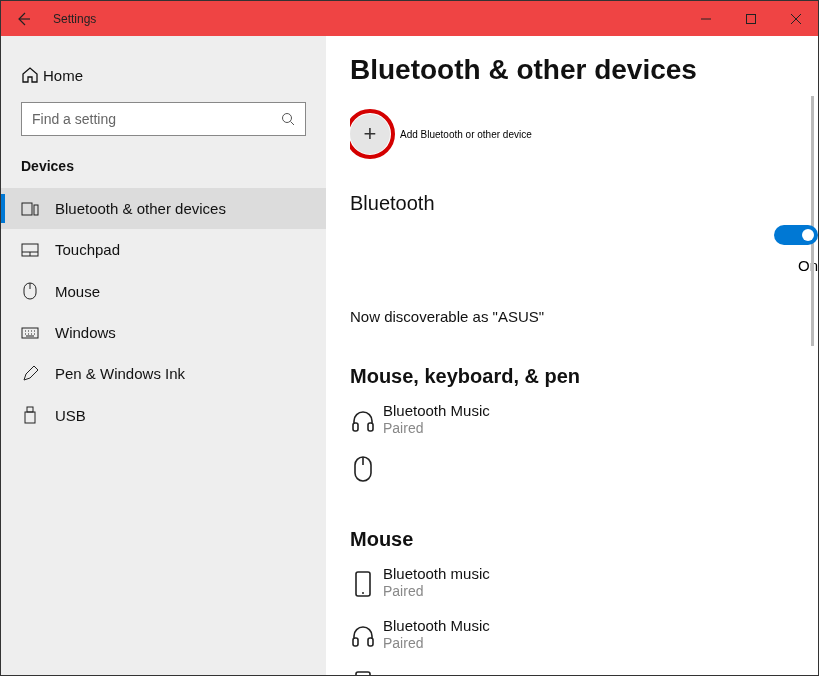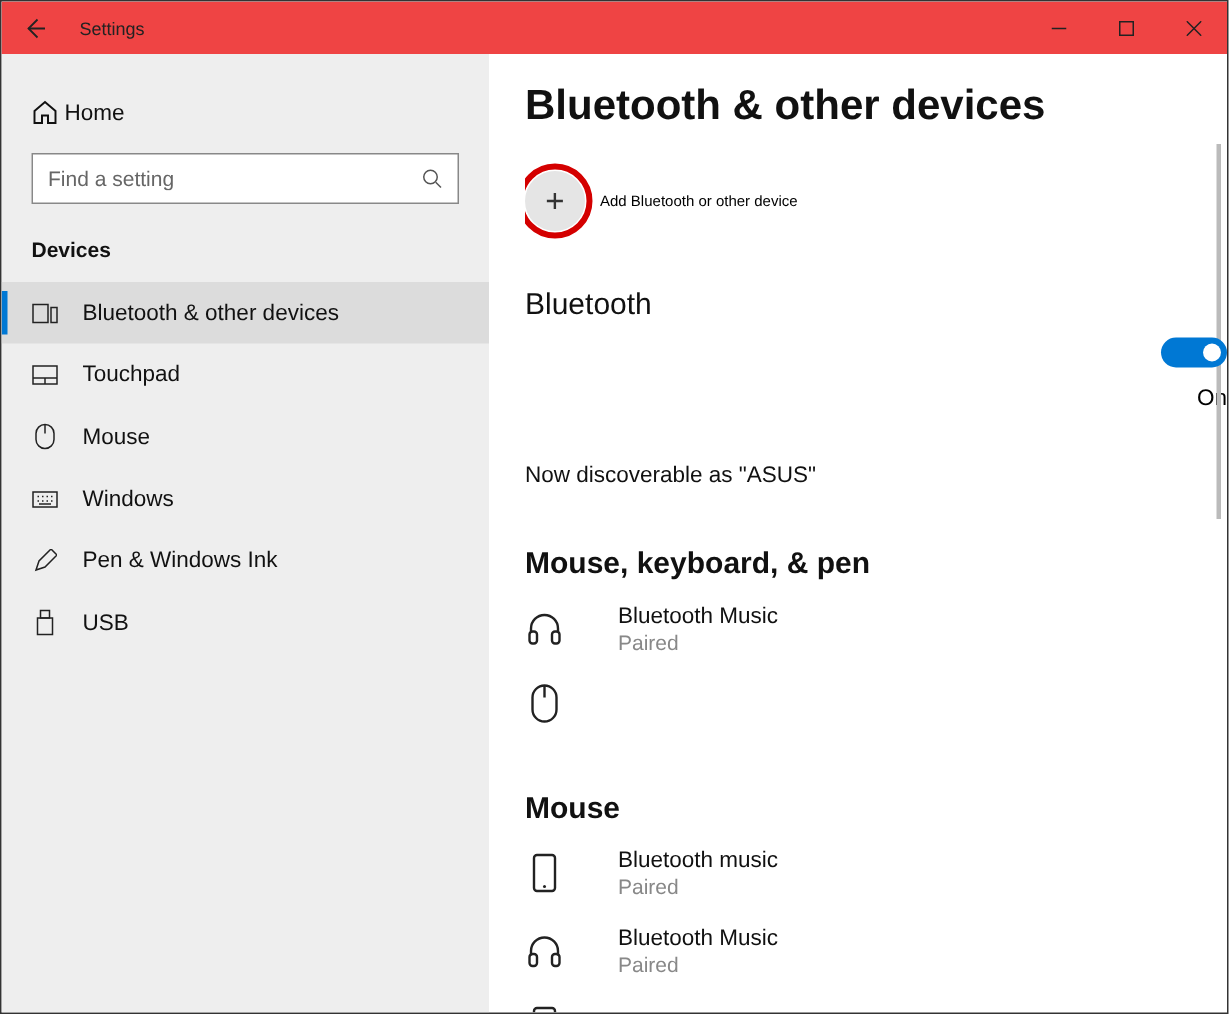--- a/index.html
+++ b/index.html
@@ -26,21 +26,21 @@
 .page-title { font-size:28px; font-weight:600; color:#111; margin-bottom: 28px; }
 .addrow { display:flex; align-items:center; gap:10px; margin-bottom: 38px; }
 .plusbtn { width:40px; height:40px; border-radius:50%; background:#e5e5e5; display:flex; align-items:center; justify-content:center; font-size:22px; color:#333; }
 .plus-highlight { position:absolute; width:50px; height:50px; border:4px solid #d40000; border-radius:50%; pointer-events:none; }
 .sublabel { font-size:20px; color:#111; margin-bottom:10px; }
 .toggle-row { display:flex; align-items:flex-end; gap:12px; margin-bottom:34px;flex-direction:column; }
 .toggle { width:44px; height:20px; border-radius:10px; background:#0078d4; position:relative; }
 .toggle .knob { width:12px; height:12px; border-radius:50%; background:#fff; position:absolute; right:4px; top:4px; }
 .discover { font-size:15px; color:#111; margin-bottom:40px; }
 .group-head { font-size:20px; font-weight:600; color:#111; margin-bottom:14px; }
-.devrow { display:flex; align-items:center; gap:36px; margin-bottom:18px; }
+.devrow { display:flex; align-items:flex-end; gap:7px; margin-bottom:18px; }
 .dev-icon { width:26px; height:30px; display:flex; align-items:center; justify-content:center; color:#222; }
 .devname { font-size:15px; color:#111; line-height:1.2; }
 .devstatus { font-size:14px; color:#888; }
 .scrollind { position:absolute; right:4px; top:60px; width:3px; height:250px; background:#bbb; }
 svg { display:block; }
 </style>
 </head>
 <body>
 
 <div class="titlebar">

